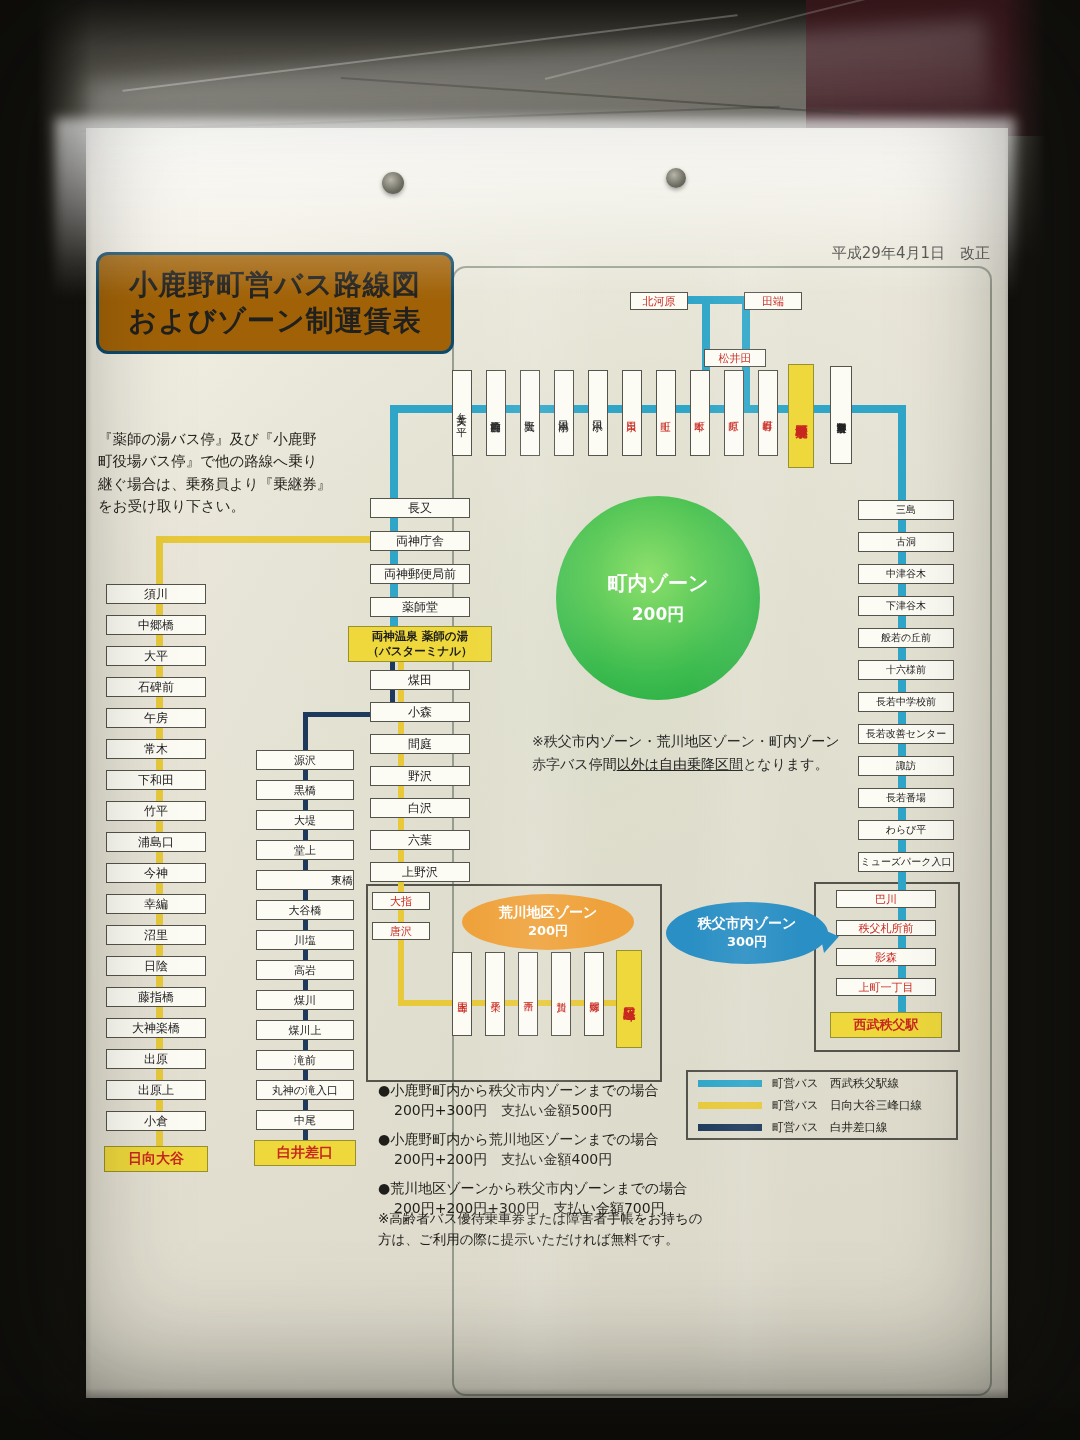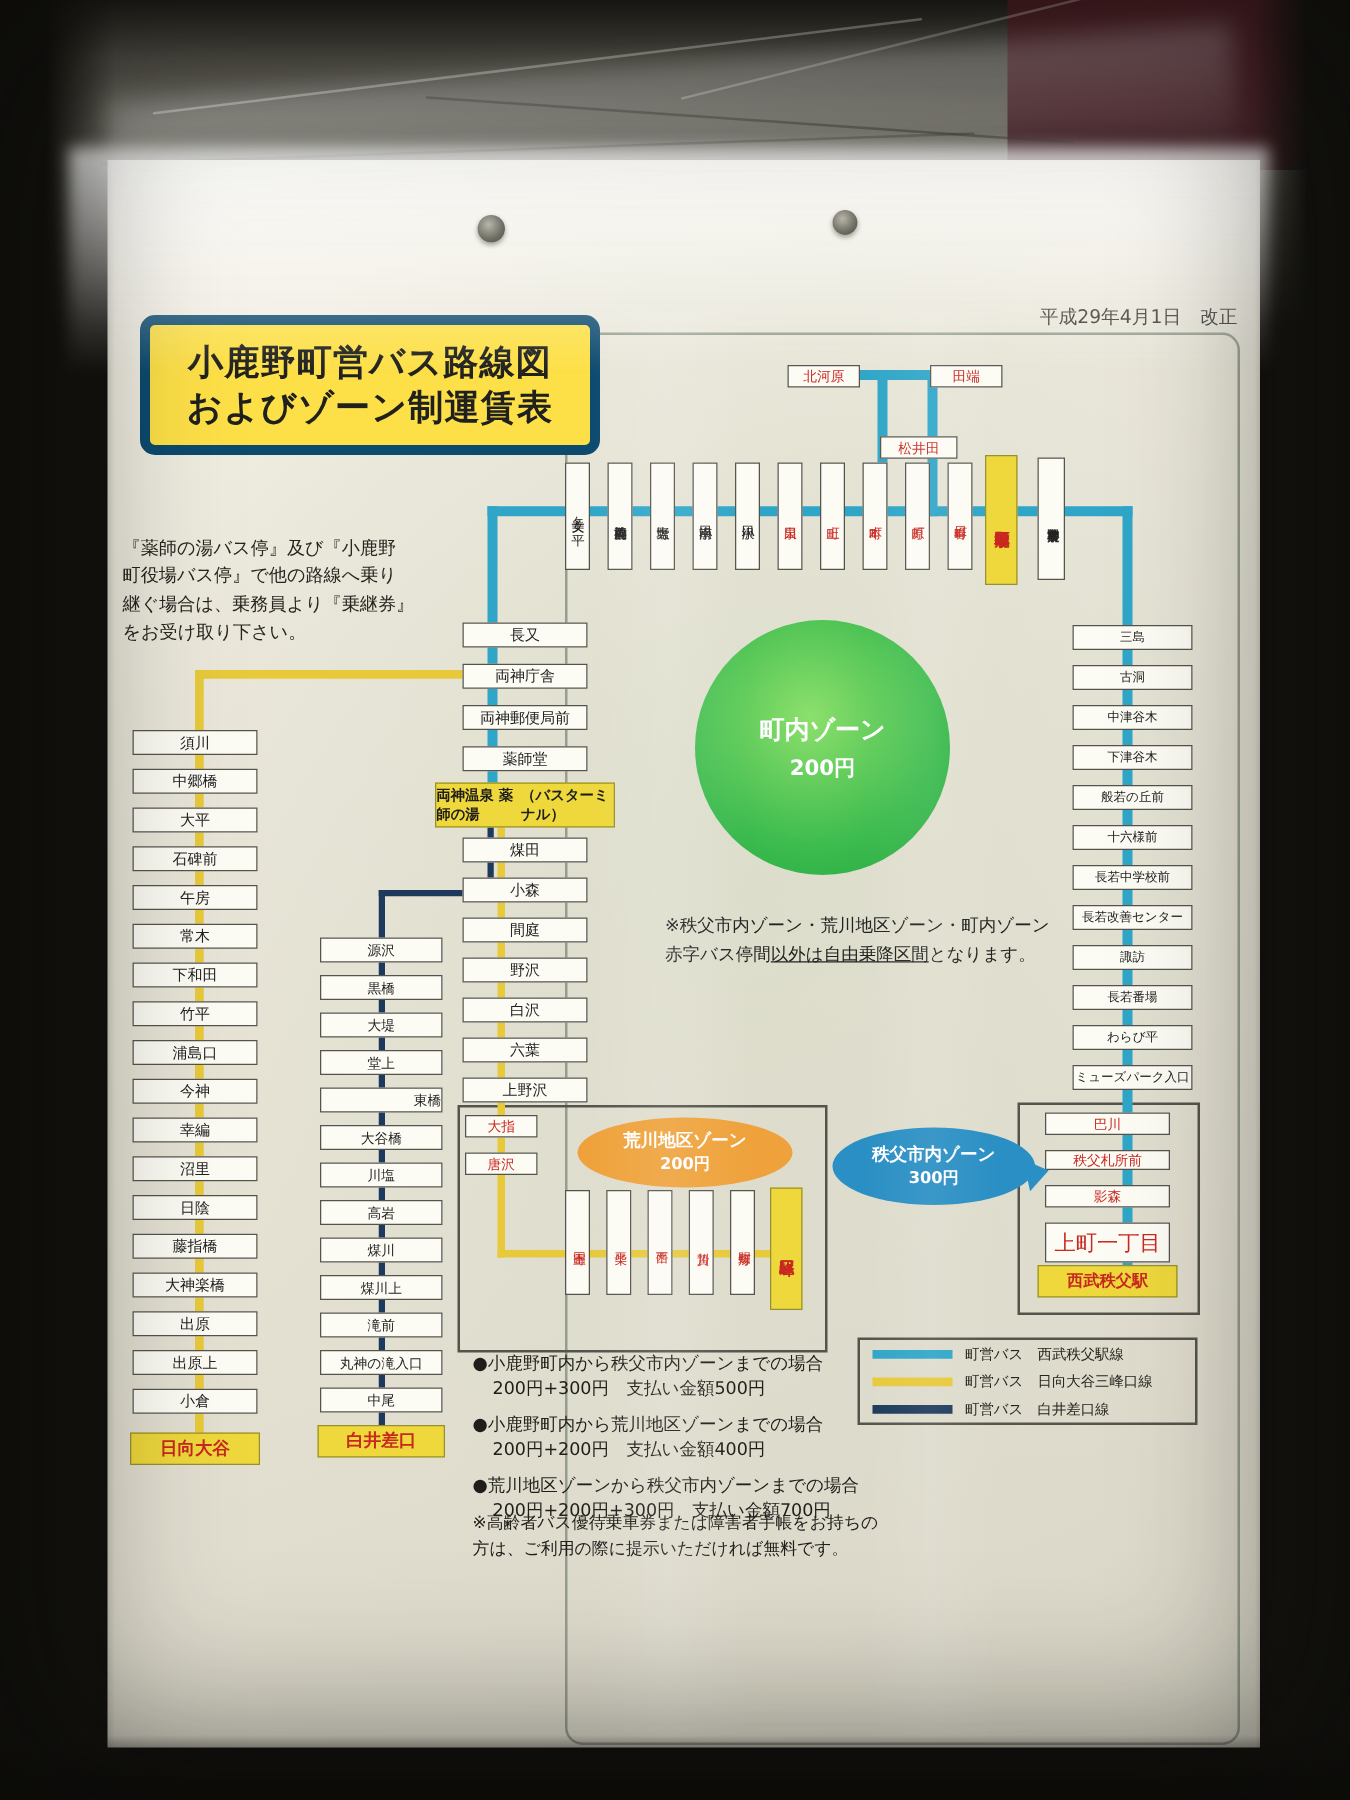--- a/index.html
+++ b/index.html
@@ -15,22 +15,22 @@
   .bg-bottom{left:0;top:1388px;width:1080px;height:52px;background:linear-gradient(180deg,rgba(16,15,12,0) 0%,#0f0e0b 70%);}
   .streak{position:absolute;border-radius:2px;}
   
   .poster{left:86px;top:128px;width:922px;height:1270px;
           background:linear-gradient(160deg,#f4f1e7 0%,#eae7da 28%,#e5e2d4 55%,#d9d6c7 100%);
           box-shadow:0 0 40px rgba(0,0,0,.5);}
   .poster::after{content:'';position:absolute;inset:0;
           background:radial-gradient(ellipse at 55% 42%,rgba(186,198,168,.22),rgba(0,0,0,0) 62%);}
   .mapborder{left:452px;top:266px;width:536px;height:1126px;border:2px solid rgba(125,135,120,.75);border-radius:14px;}
   
-  .titlebox{left:112px;top:252px;width:352px;height:96px;border:8px solid #0c4a6e;border-radius:12px;
-            background:#fde047;display:flex;flex-direction:column;align-items:center;justify-content:center;
+  .titlebox{left:96px;top:252px;width:352px;height:96px;border:3px solid #0c4a6e;border-radius:12px;
+            background:#a16207;display:flex;flex-direction:column;align-items:center;justify-content:center;
             font-size:28px;font-weight:bold;color:#20201e;letter-spacing:1px;line-height:1.3;}
   .datestamp{left:800px;top:244px;width:190px;font-size:15px;color:#35342f;text-align:right;}
   .transfer{left:98px;top:428px;width:276px;font-size:14.5px;line-height:1.55;color:#26251f;white-space:pre-line;}
   .freeride{left:532px;top:730px;width:344px;font-size:14px;line-height:1.65;color:#222;}
   .freeride u{text-decoration:underline;}
   
   .seg{position:absolute;z-index:2;}
   .blue{background:#2fa6c8;}
   .yellow{background:#e7c93a;}
   .navy{background:#1d3a5c;}
@@ -206,21 +206,21 @@
         <span>両神庁舎</span>
       </div>
       <div class="stop">
         <span>両神郵便局前</span>
       </div>
       <div class="stop">
         <span>薬師堂</span>
       </div>
     </div>
 
-  <div class="tstop dark" style="left:348px;top:626px;width:144px;height:36px;flex-direction:row;font-size:11.5px;line-height:1.3;">
+  <div class="tstop dark" style="left:348px;top:626px;width:144px;height:36px;flex-direction:column;font-size:11.5px;line-height:1.3;">
     <div>両神温泉 薬師の湯</div>
     <div>（バスターミナル）</div>
   </div>
 
   <div class="col" style="left:370px;top:670px;width:100px;gap:12px;">
 
   <div class="stop">
         <span>煤田</span>
       </div>
       <div class="stop">
@@ -394,21 +394,21 @@
 
   <div class="stop red" style="height:18px;font-size:11px;">
         <span>巴川</span>
       </div>
       <div class="stop red" style="height:16px;font-size:11px;">
         <span>秩父札所前</span>
       </div>
       <div class="stop red" style="height:18px;font-size:11px;">
         <span>影森</span>
       </div>
-      <div class="stop red" style="height:32px;font-size:17px;">
+      <div class="stop red" style="height:18px;font-size:11px;">
         <span>上町一丁目</span>
       </div>
     </div>
   <div class="tstop" style="left:830px;top:1012px;width:112px;height:26px;font-size:13px;">
       <span>西武秩父駅</span>
     </div>
 
   <div class="col" style="left:372px;top:892px;width:58px;gap:12px;">
 
   <div class="stop red" style="height:18px;font-size:11px;">

